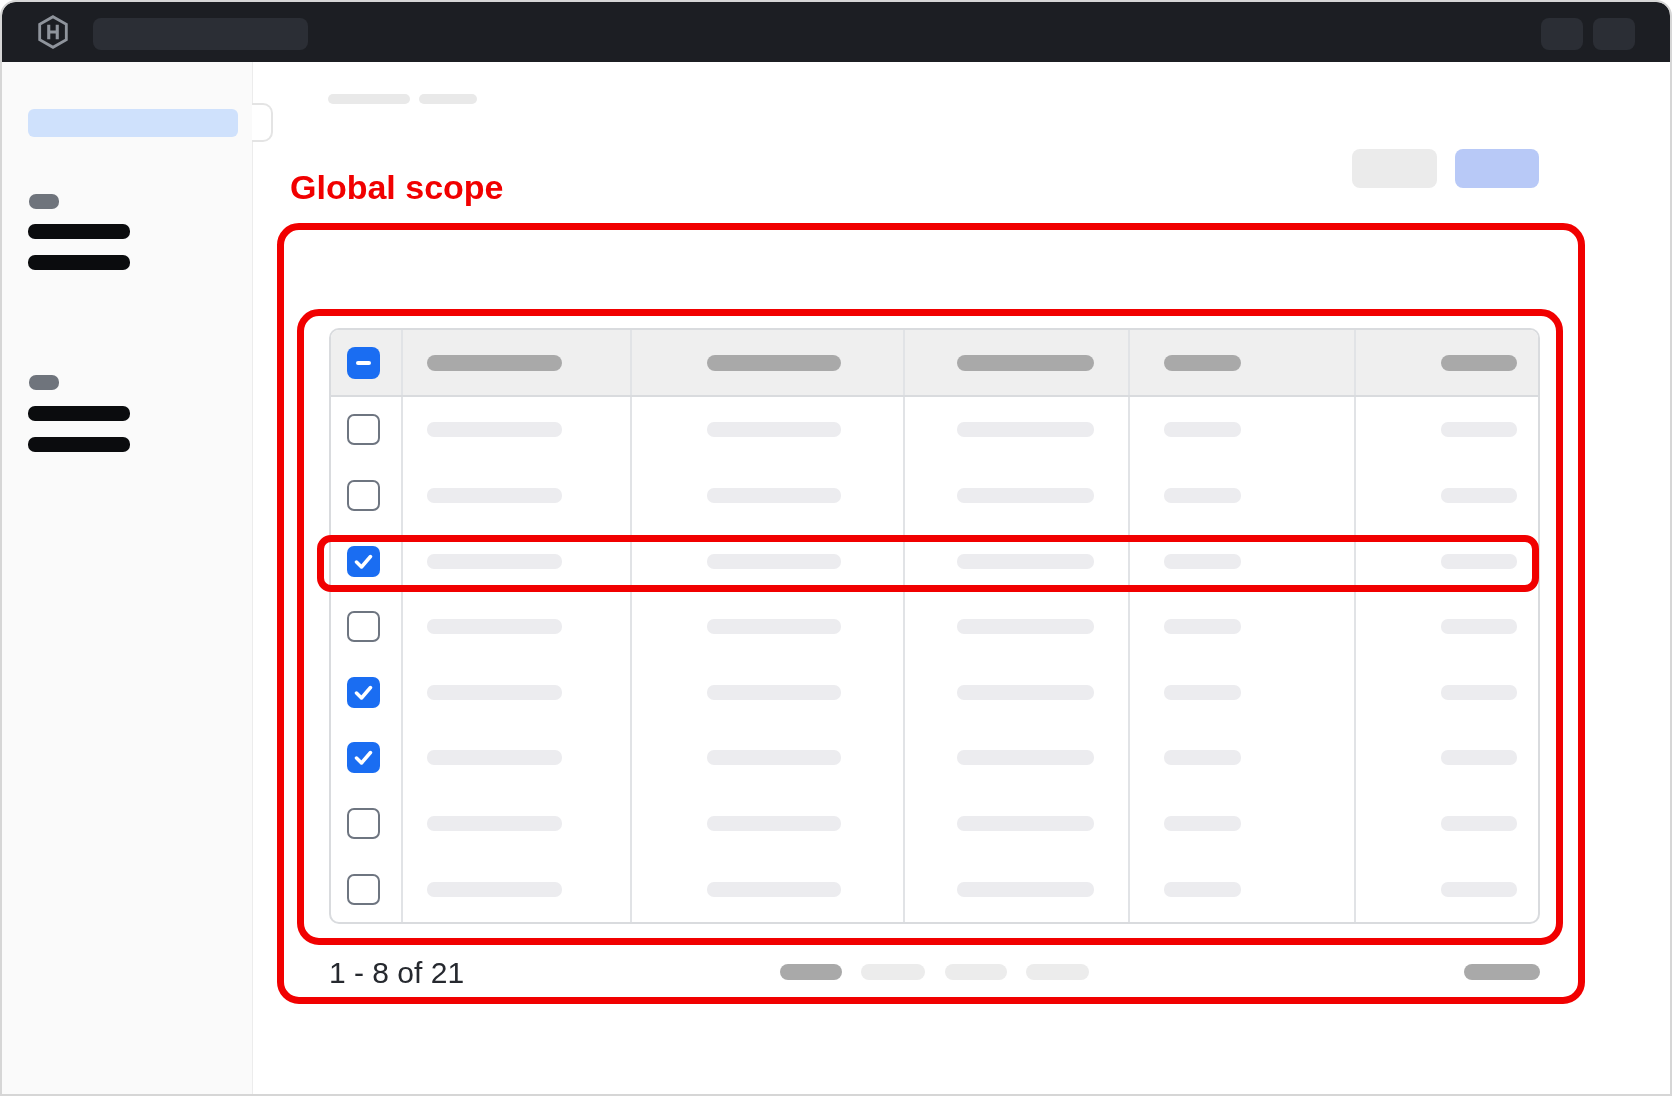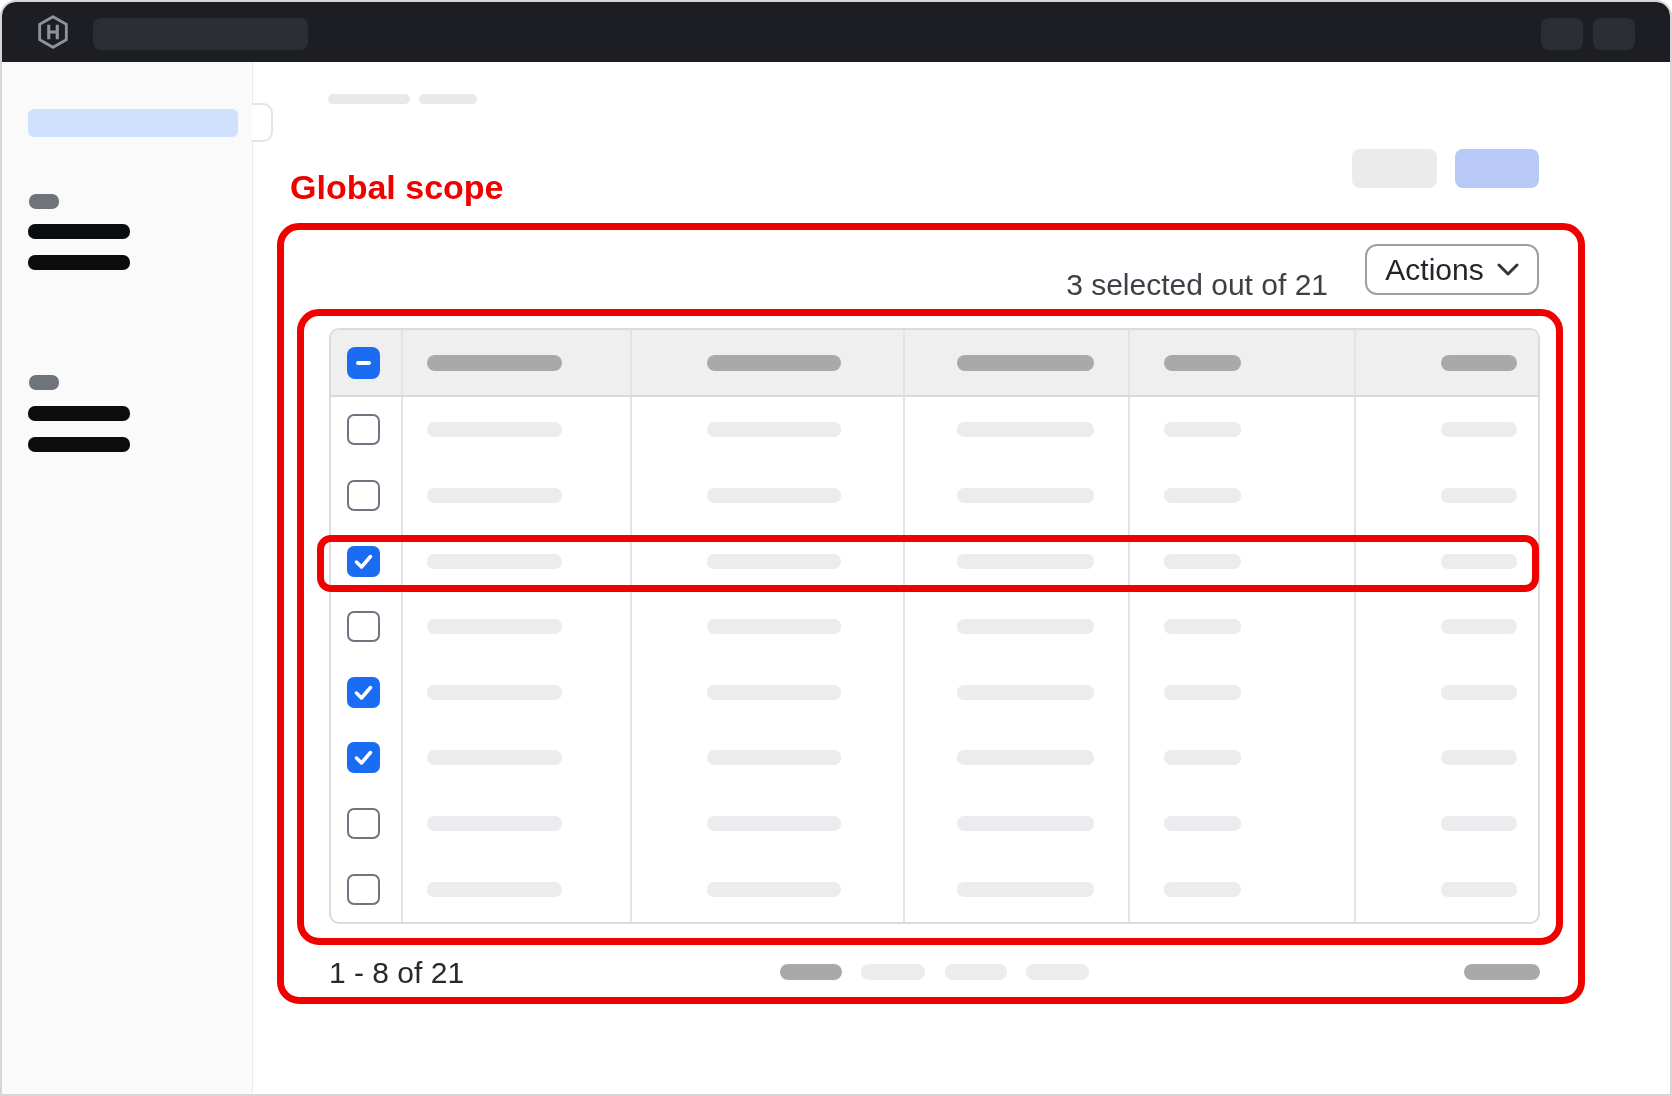--- a/index.html
+++ b/index.html
@@ -123,27 +123,20 @@
   <div class="skel black" style="left:26px; top:253px;"></div>
   <div class="skel gray" style="left:27px; top:373px;"></div>
   <div class="skel black" style="left:26px; top:404px;"></div>
   <div class="skel black" style="left:26px; top:435px;"></div>
 
   <div class="crumb one"></div>
   <div class="crumb two"></div>
   <div class="hdr-btn gray"></div>
   <div class="hdr-btn blue"></div>
 
-  <div class="sel-summary">3 selected out of 21</div>
-  <div class="actions-btn">
-    <span>Actions</span>
-    <svg width="22" height="13" viewBox="0 0 22 13">
-      <path d="M2 2 L11 11 L20 2" fill="none" stroke="#33373d" stroke-width="3" stroke-linecap="round" stroke-linejoin="round"></path>
-    </svg>
-  </div>
 
   <div class="table">
     <div class="t-head">
       <div class="cell cb-cell">
         <span class="cb indet">
           <span class="minus-bar"></span>
         </span>
       </div>
       <div class="cell p1">
           <span class="bar w1"></span>

